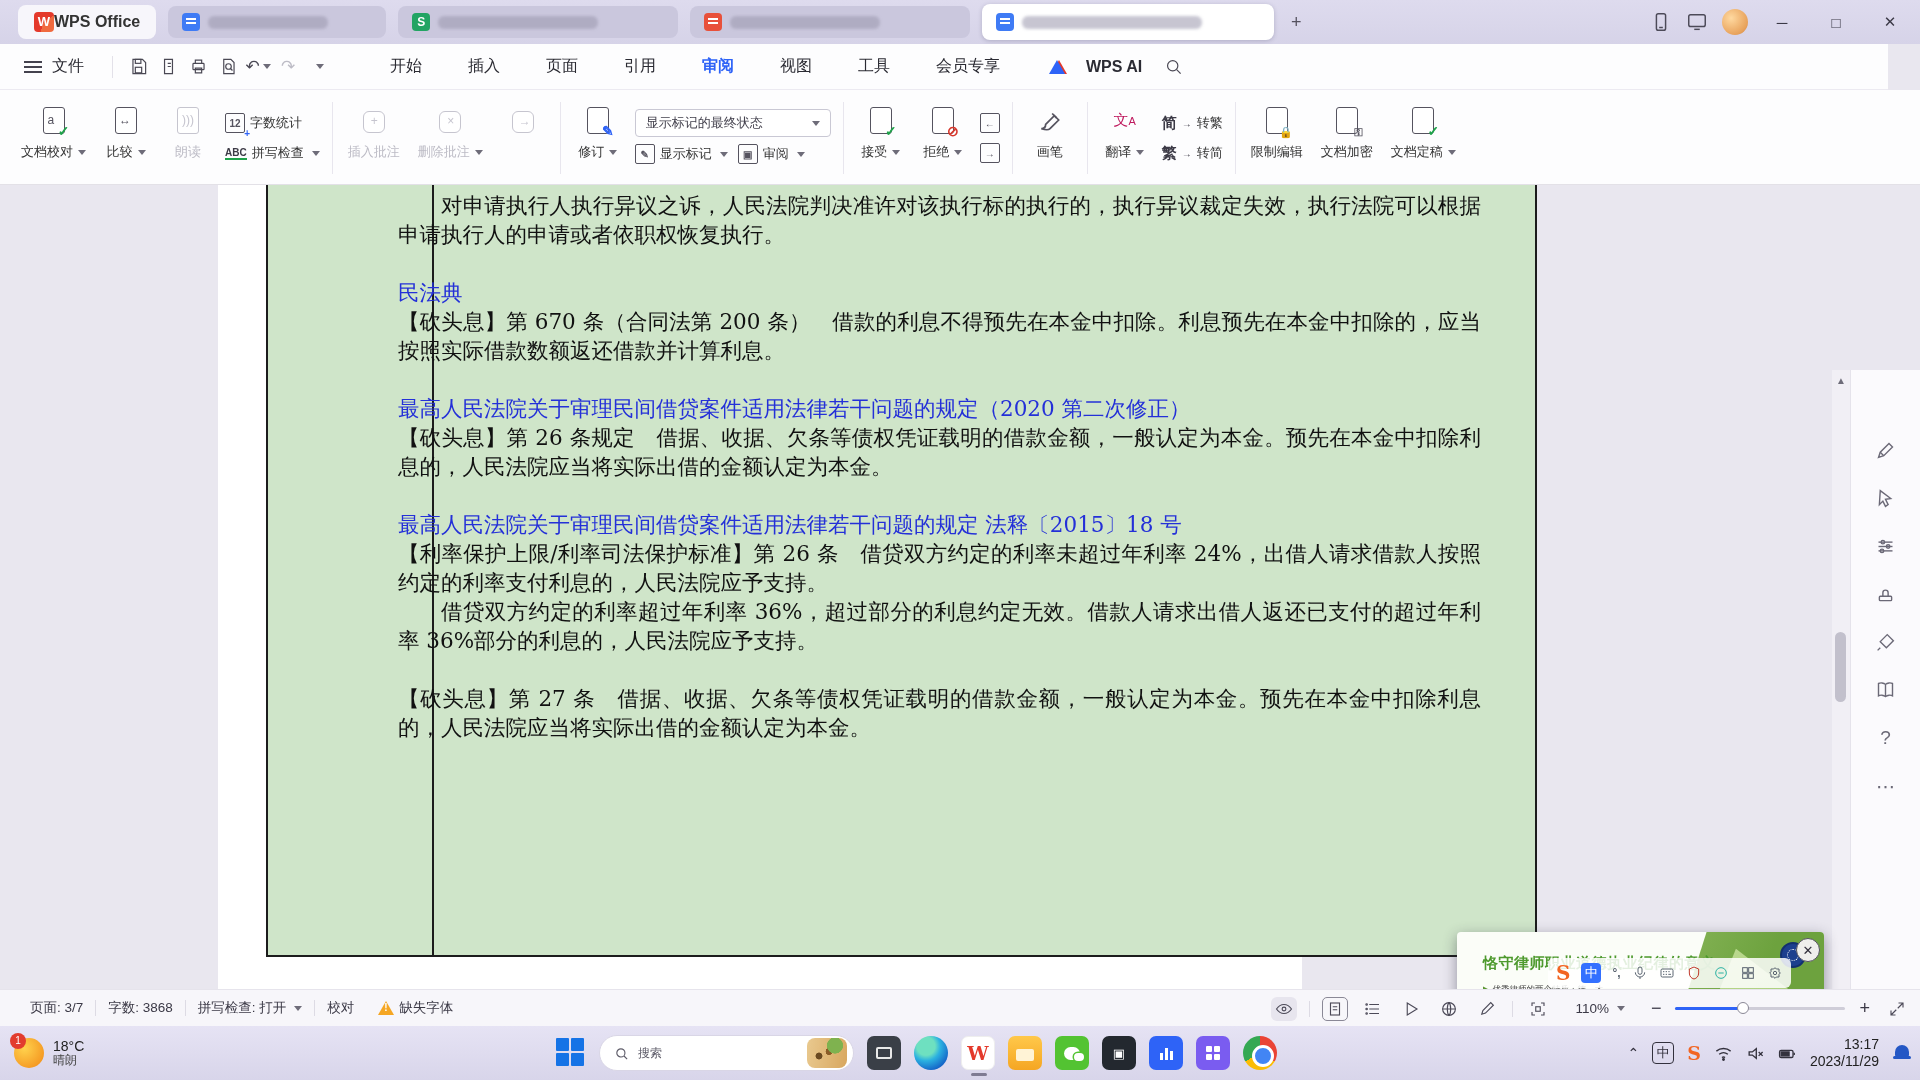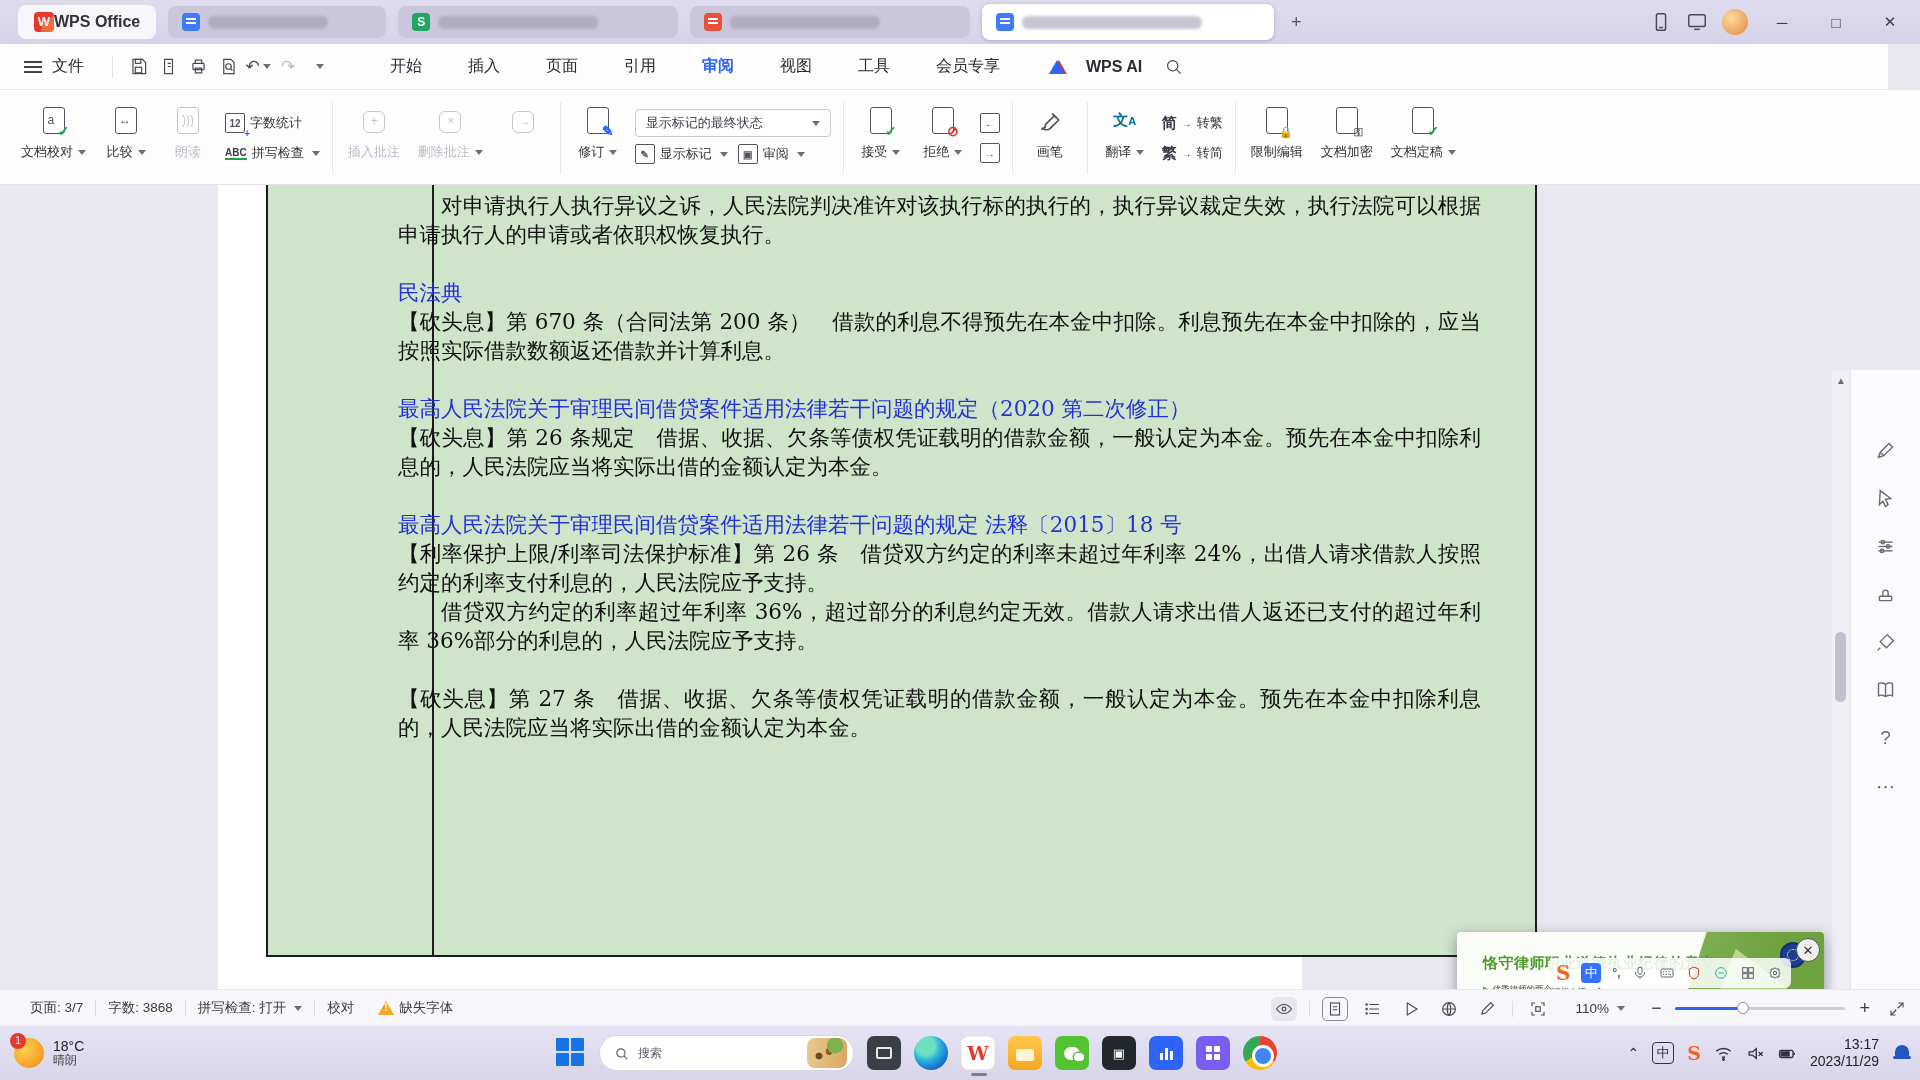--- a/index.html
+++ b/index.html
@@ -440,21 +440,21 @@
         </div>
       <div class="rlb">
           <span>画笔</span>
         </div>
     </div>
   </div>
   <div class="rdiv"></div>
   <div class="rgroup">
     <div class="rbtn">
       <div class="ric">
-          <span style="font-size:15px;font-weight:bold;color:#0369a1">文<span style="font-size:11px">A</span></span>
+          <span style="font-size:15px;font-weight:normal;color:#be185d">文<span style="font-size:11px">A</span></span>
         </div>
       <div class="rlb">
           <span>翻译</span>
           <span class="caret"></span>
         </div>
     </div>
     <div class="stack">
       <div class="smallrow">
         <span class="cc">简</span>
           <span class="tinyarrow">→</span>

